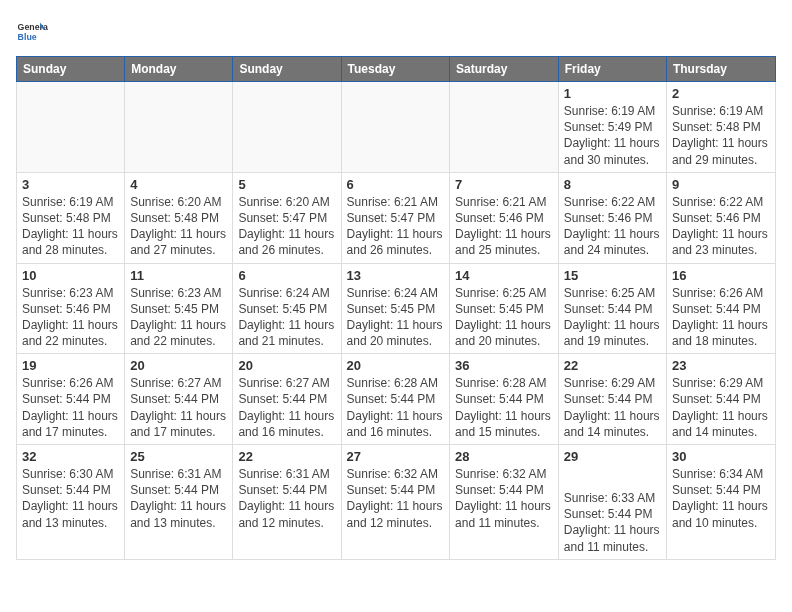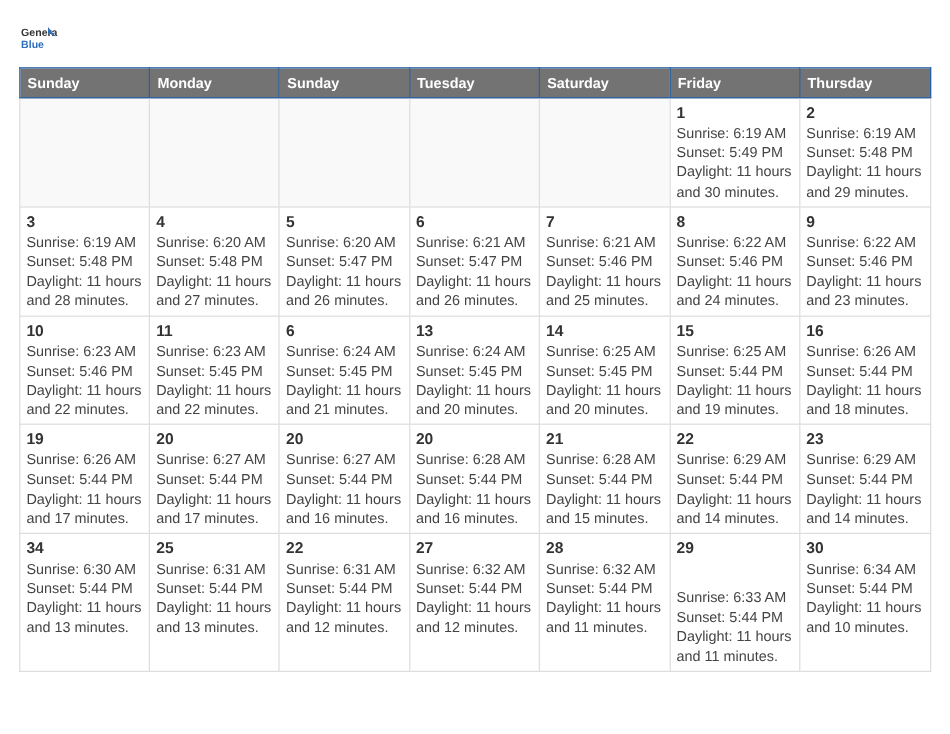--- a/index.html
+++ b/index.html
@@ -238,41 +238,41 @@
 Sunset: 5:44 PM
 Daylight: 11 hours and 16 minutes.</div>
         </td>
         <td>
           <span class="day-num">20</span>
           <div class="day-info" style="white-space: pre-line;">Sunrise: 6:28 AM
 Sunset: 5:44 PM
 Daylight: 11 hours and 16 minutes.</div>
         </td>
         <td>
-          <span class="day-num">21</span>
+          <span class="day-num">36</span>
           <div class="day-info" style="white-space: pre-line;">Sunrise: 6:28 AM
 Sunset: 5:44 PM
 Daylight: 11 hours and 15 minutes.</div>
         </td>
         <td>
           <span class="day-num">22</span>
           <div class="day-info" style="white-space: pre-line;">Sunrise: 6:29 AM
 Sunset: 5:44 PM
 Daylight: 11 hours and 14 minutes.</div>
         </td>
         <td>
           <span class="day-num">23</span>
           <div class="day-info" style="white-space: pre-line;">Sunrise: 6:29 AM
 Sunset: 5:44 PM
 Daylight: 11 hours and 14 minutes.</div>
         </td>
       </tr>
       <tr>
         <td>
-          <span class="day-num">34</span>
+          <span class="day-num">32</span>
           <div class="day-info" style="white-space: pre-line;">Sunrise: 6:30 AM
 Sunset: 5:44 PM
 Daylight: 11 hours and 13 minutes.</div>
         </td>
         <td>
           <span class="day-num">25</span>
           <div class="day-info" style="white-space: pre-line;">Sunrise: 6:31 AM
 Sunset: 5:44 PM
 Daylight: 11 hours and 13 minutes.</div>
         </td>

